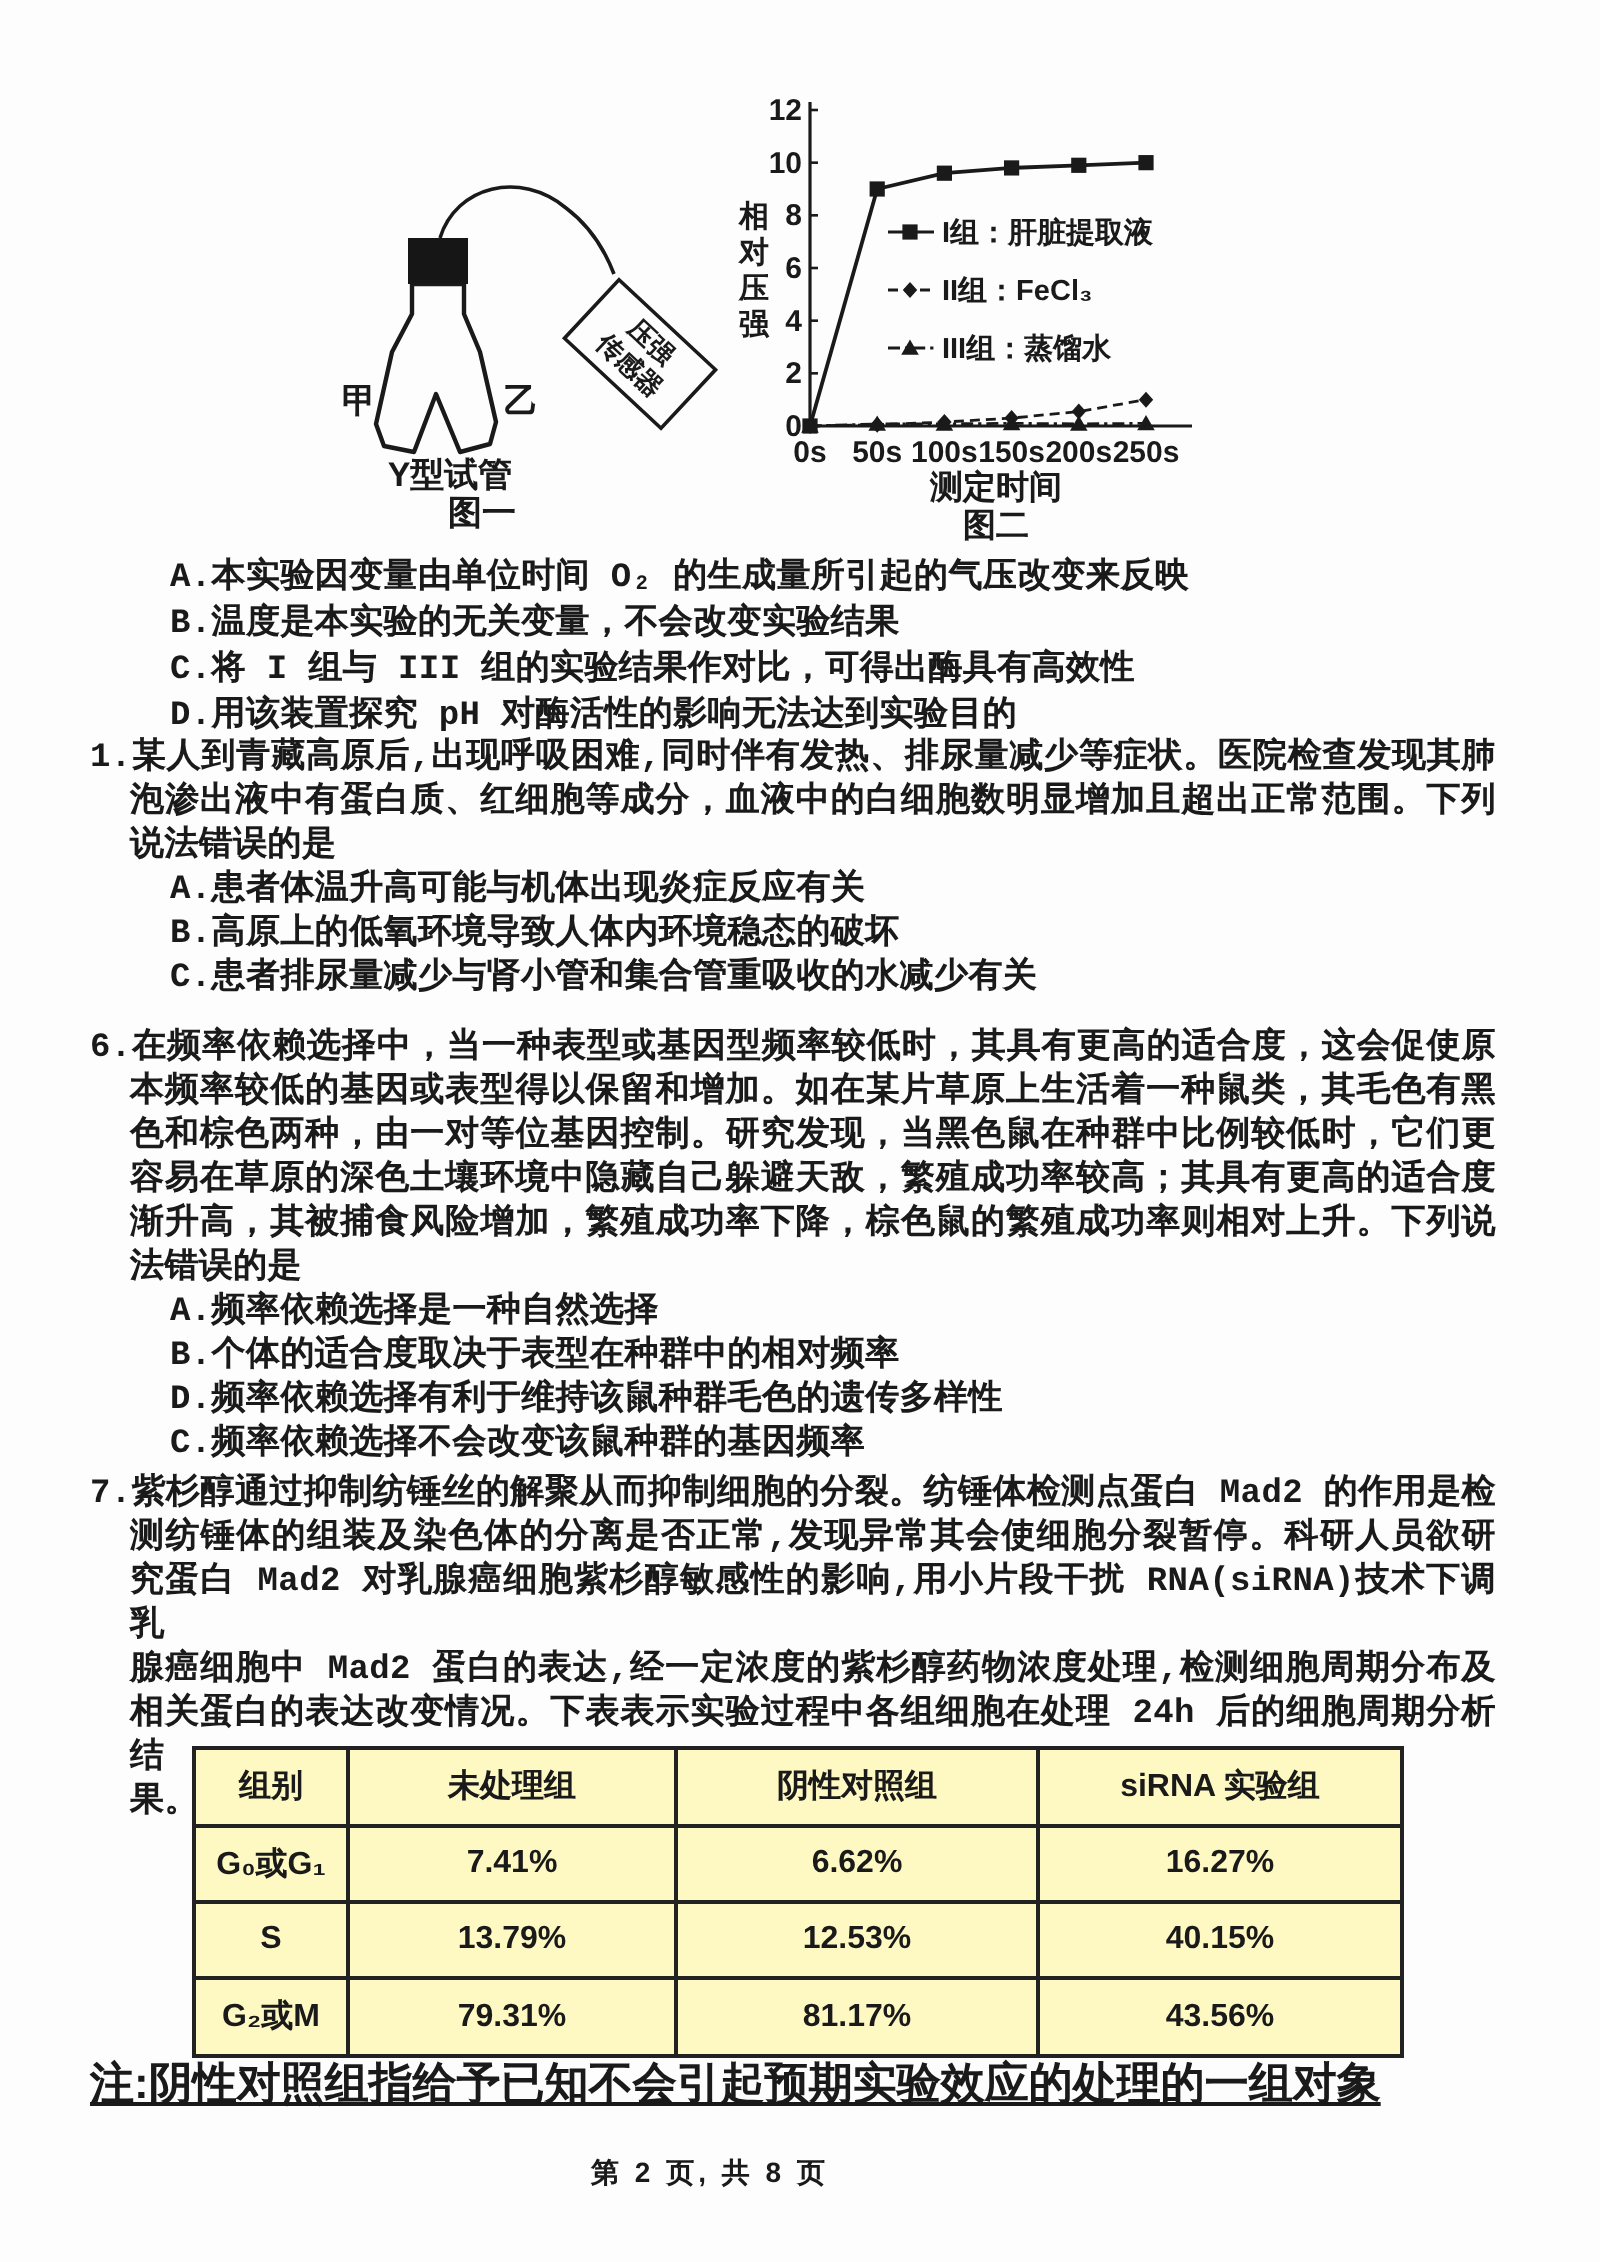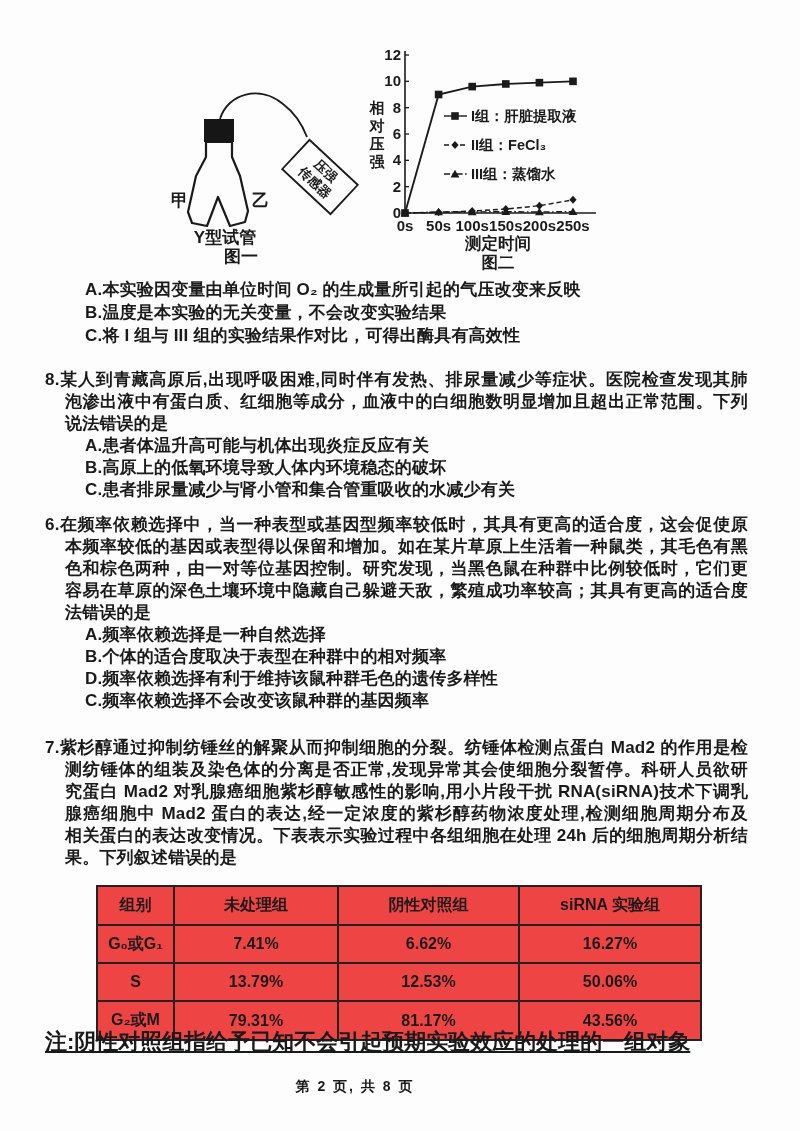--- a/index.html
+++ b/index.html
@@ -1,27 +1,27 @@
 <!DOCTYPE html>
 <html><head>
 <meta charset="utf-8">
 <style>
   html,body{margin:0;padding:0;background:#e8e8e8;}
   .page{position:relative;width:800px;height:1131px;margin:0 auto;background:#fdfdfd;
         font-family:"Liberation Sans","DejaVu Sans",sans-serif;color:#1a1a1a;font-weight:600;
         overflow:hidden;}
-  .txt{font-size:17px;line-height:22px;letter-spacing:0.2px;}
+  .txt{font-size:17px;line-height:22px;letter-spacing:0.2px;font-family:Liberation Mono, monospace;}
   .abs{position:absolute;}
   .jline{text-align:justify;text-align-last:justify;}
   .short{text-align-last:left;}
   .cont{padding-left:20px;}
   .opt{padding-left:40px;white-space:nowrap;}
   .q4opt{white-space:nowrap;line-height:23px;}
   svg text{font-family:"Liberation Sans","DejaVu Sans",sans-serif;font-weight:600;fill:#1a1a1a;}
-  table.data{border-collapse:collapse;table-layout:fixed;background:#ef4444;margin-top:12px;}
+  table.data{border-collapse:collapse;table-layout:fixed;background:#fef9c3;}
   table.data td{border:2px solid #222;text-align:center;vertical-align:middle;
         font-size:16px;font-weight:600;padding:0;}
   .note{font-size:22px;line-height:22px;text-decoration:underline;}
   .footer{left:0;width:640px;text-align:center;font-size:14px;letter-spacing:2px;
         padding-left:70px;box-sizing:border-box;}
 </style>
 </head>
 <body>
 
 <div class="page">
@@ -103,36 +103,38 @@
         <text x="17" y="124" text-anchor="middle" font-size="15">强</text>
         <text x="138" y="206" text-anchor="middle" font-size="16.5">测定时间</text>
         <text x="138" y="225" text-anchor="middle" font-size="16.5">图二</text>
       </svg>
   </div>
 
   <div class="abs txt" style="left:85px;top:278px;width:663px;">
     <div class="q4opt">A.本实验因变量由单位时间 O₂ 的生成量所引起的气压改变来反映</div>
     <div class="q4opt">B.温度是本实验的无关变量，不会改变实验结果</div>
     <div class="q4opt">C.将 I 组与 III 组的实验结果作对比，可得出酶具有高效性</div>
+    <div class="q4opt">D.用该装置探究 pH 对酶活性的影响无法达到实验目的</div>
   </div>
 
   <div class="abs txt" style="left:45px;top:369px;width:703px;">
-    <div class="jline">8.某人到青藏高原后,出现呼吸困难,同时伴有发热、排尿量减少等症状。医院检查发现其肺</div>
+    <div class="jline">1.某人到青藏高原后,出现呼吸困难,同时伴有发热、排尿量减少等症状。医院检查发现其肺</div>
     <div class="jline cont">泡渗出液中有蛋白质、红细胞等成分，血液中的白细胞数明显增加且超出正常范围。下列</div>
     <div class="short cont">说法错误的是</div>
     <div class="opt">A.患者体温升高可能与机体出现炎症反应有关</div>
     <div class="opt">B.高原上的低氧环境导致人体内环境稳态的破坏</div>
     <div class="opt">C.患者排尿量减少与肾小管和集合管重吸收的水减少有关</div>
   </div>
 
   <div class="abs txt" style="left:45px;top:514px;width:703px;">
     <div class="jline">6.在频率依赖选择中，当一种表型或基因型频率较低时，其具有更高的适合度，这会促使原</div>
     <div class="jline cont">本频率较低的基因或表型得以保留和增加。如在某片草原上生活着一种鼠类，其毛色有黑</div>
     <div class="jline cont">色和棕色两种，由一对等位基因控制。研究发现，当黑色鼠在种群中比例较低时，它们更</div>
     <div class="jline cont">容易在草原的深色土壤环境中隐藏自己躲避天敌，繁殖成功率较高；其具有更高的适合度</div>
+    <div class="jline cont">渐升高，其被捕食风险增加，繁殖成功率下降，棕色鼠的繁殖成功率则相对上升。下列说</div>
     <div class="short cont">法错误的是</div>
     <div class="opt">A.频率依赖选择是一种自然选择</div>
     <div class="opt">B.个体的适合度取决于表型在种群中的相对频率</div>
     <div class="opt">D.频率依赖选择有利于维持该鼠种群毛色的遗传多样性</div>
     <div class="opt">C.频率依赖选择不会改变该鼠种群的基因频率</div>
   </div>
 
   <div class="abs txt" style="left:45px;top:737px;width:703px;">
     <div class="jline">7.紫杉醇通过抑制纺锤丝的解聚从而抑制细胞的分裂。纺锤体检测点蛋白 Mad2 的作用是检</div>
     <div class="jline cont">测纺锤体的组装及染色体的分离是否正常,发现异常其会使细胞分裂暂停。科研人员欲研</div>
@@ -159,21 +161,21 @@
     <tr style="height:38px">
       <td>G₀或G₁</td>
       <td>7.41%</td>
       <td>6.62%</td>
       <td>16.27%</td>
     </tr>
     <tr style="height:38px">
       <td>S</td>
       <td>13.79%</td>
       <td>12.53%</td>
-      <td>50.06%</td>
+      <td>40.15%</td>
     </tr>
     <tr style="height:39px">
       <td>G₂或M</td>
       <td>79.31%</td>
       <td>81.17%</td>
       <td>43.56%</td>
     </tr>
   </tbody>
     </table>
 

